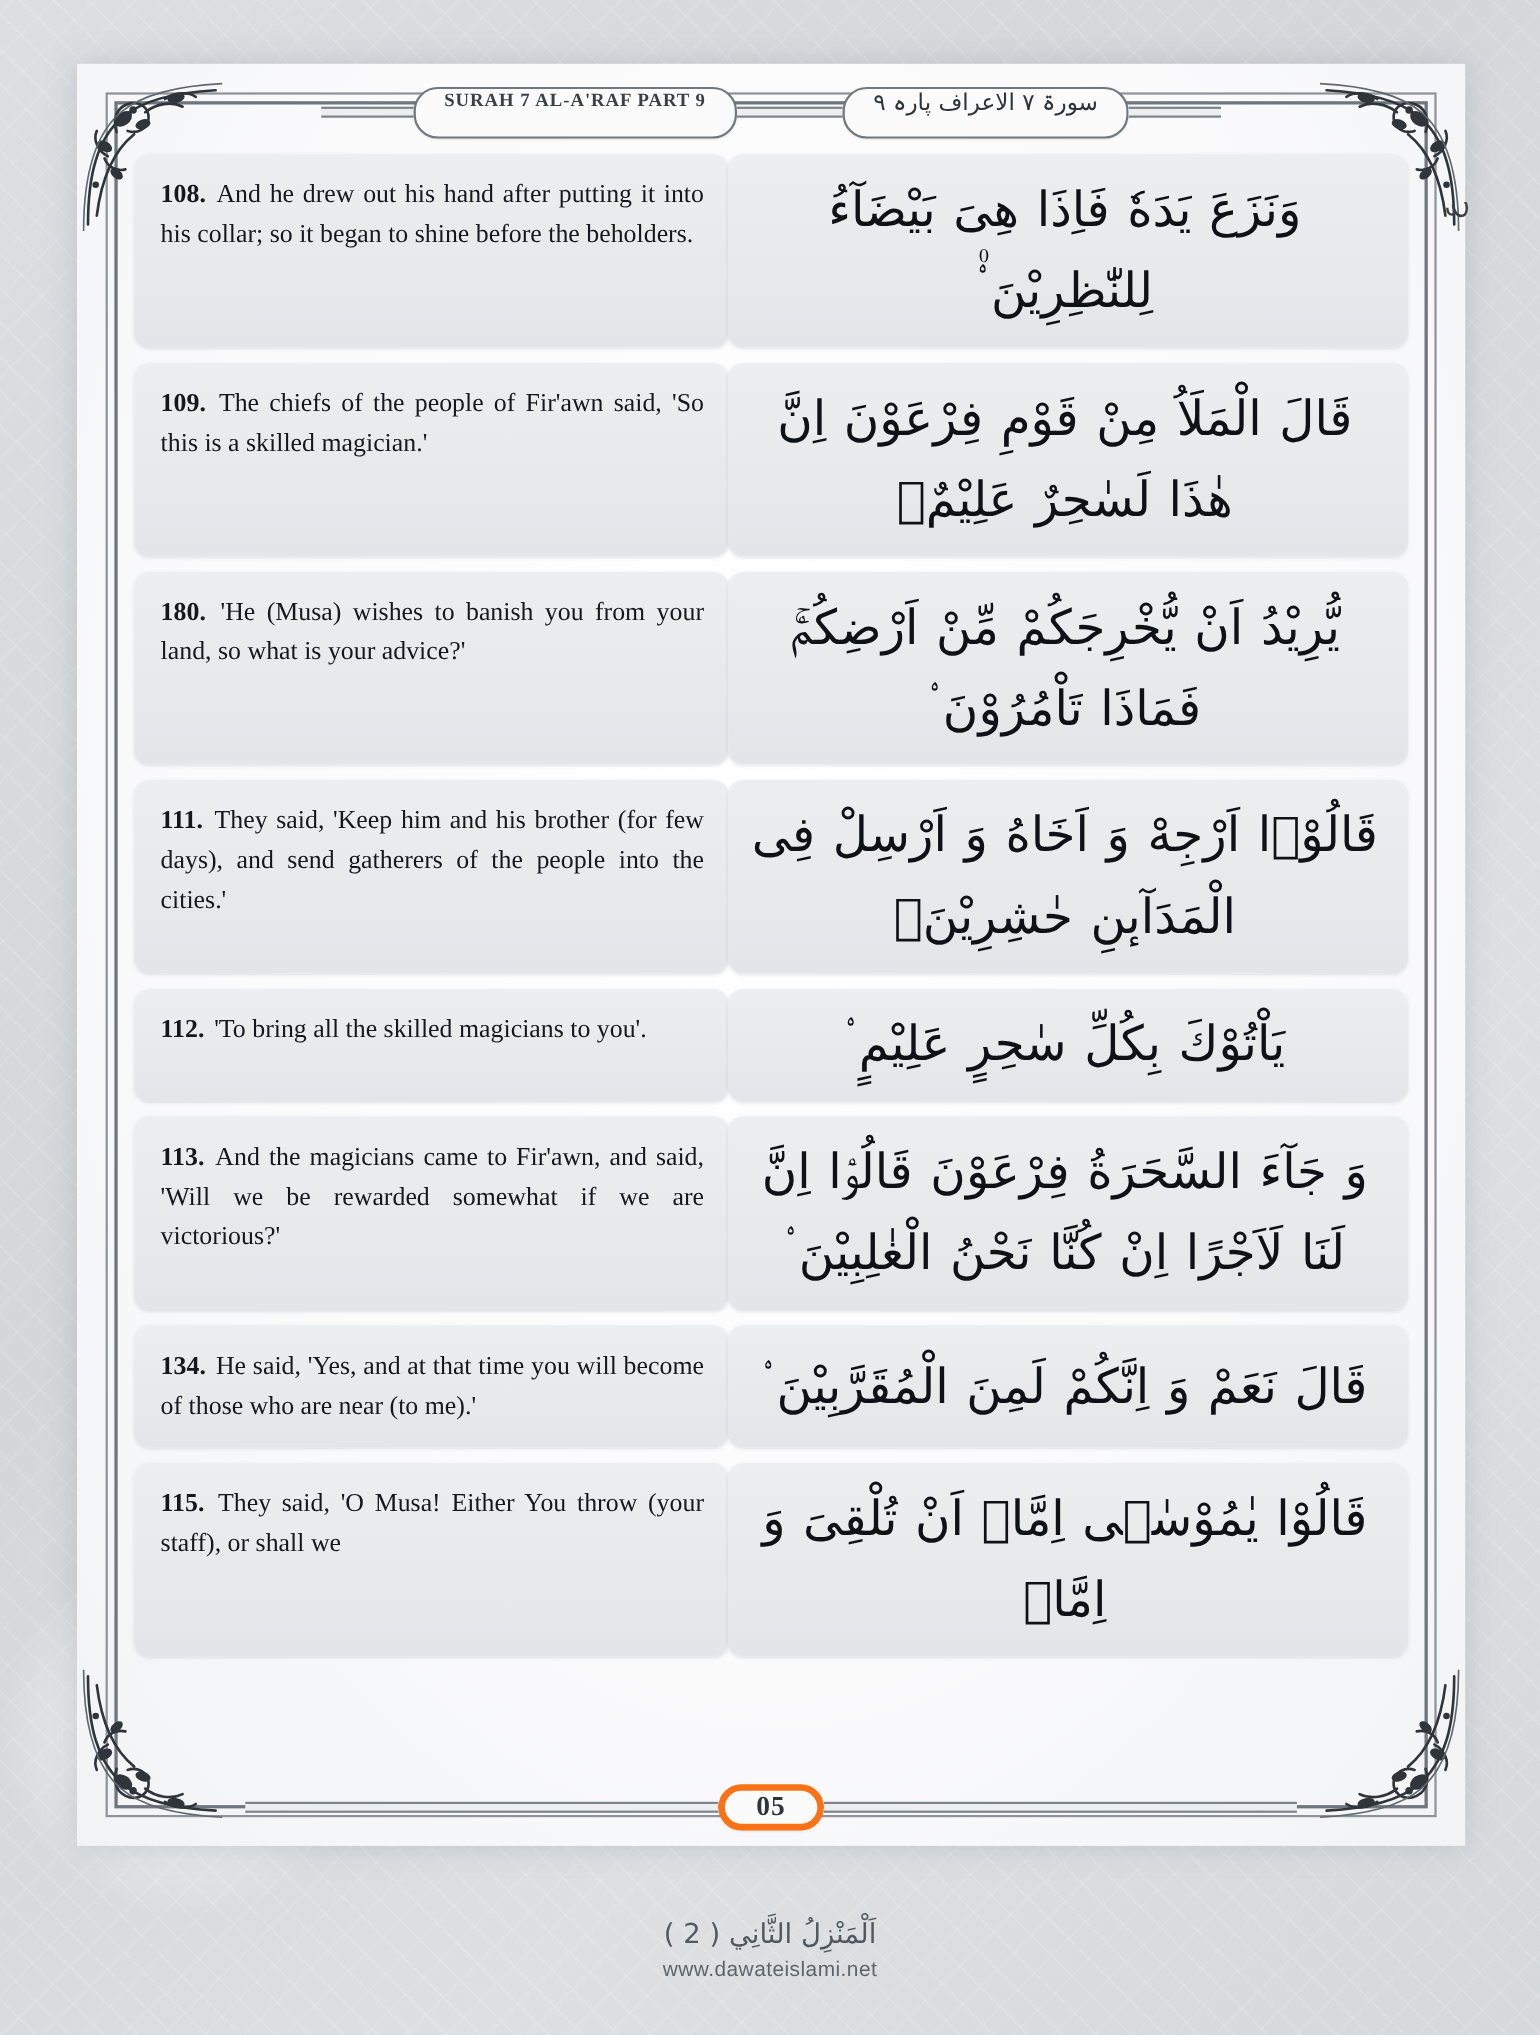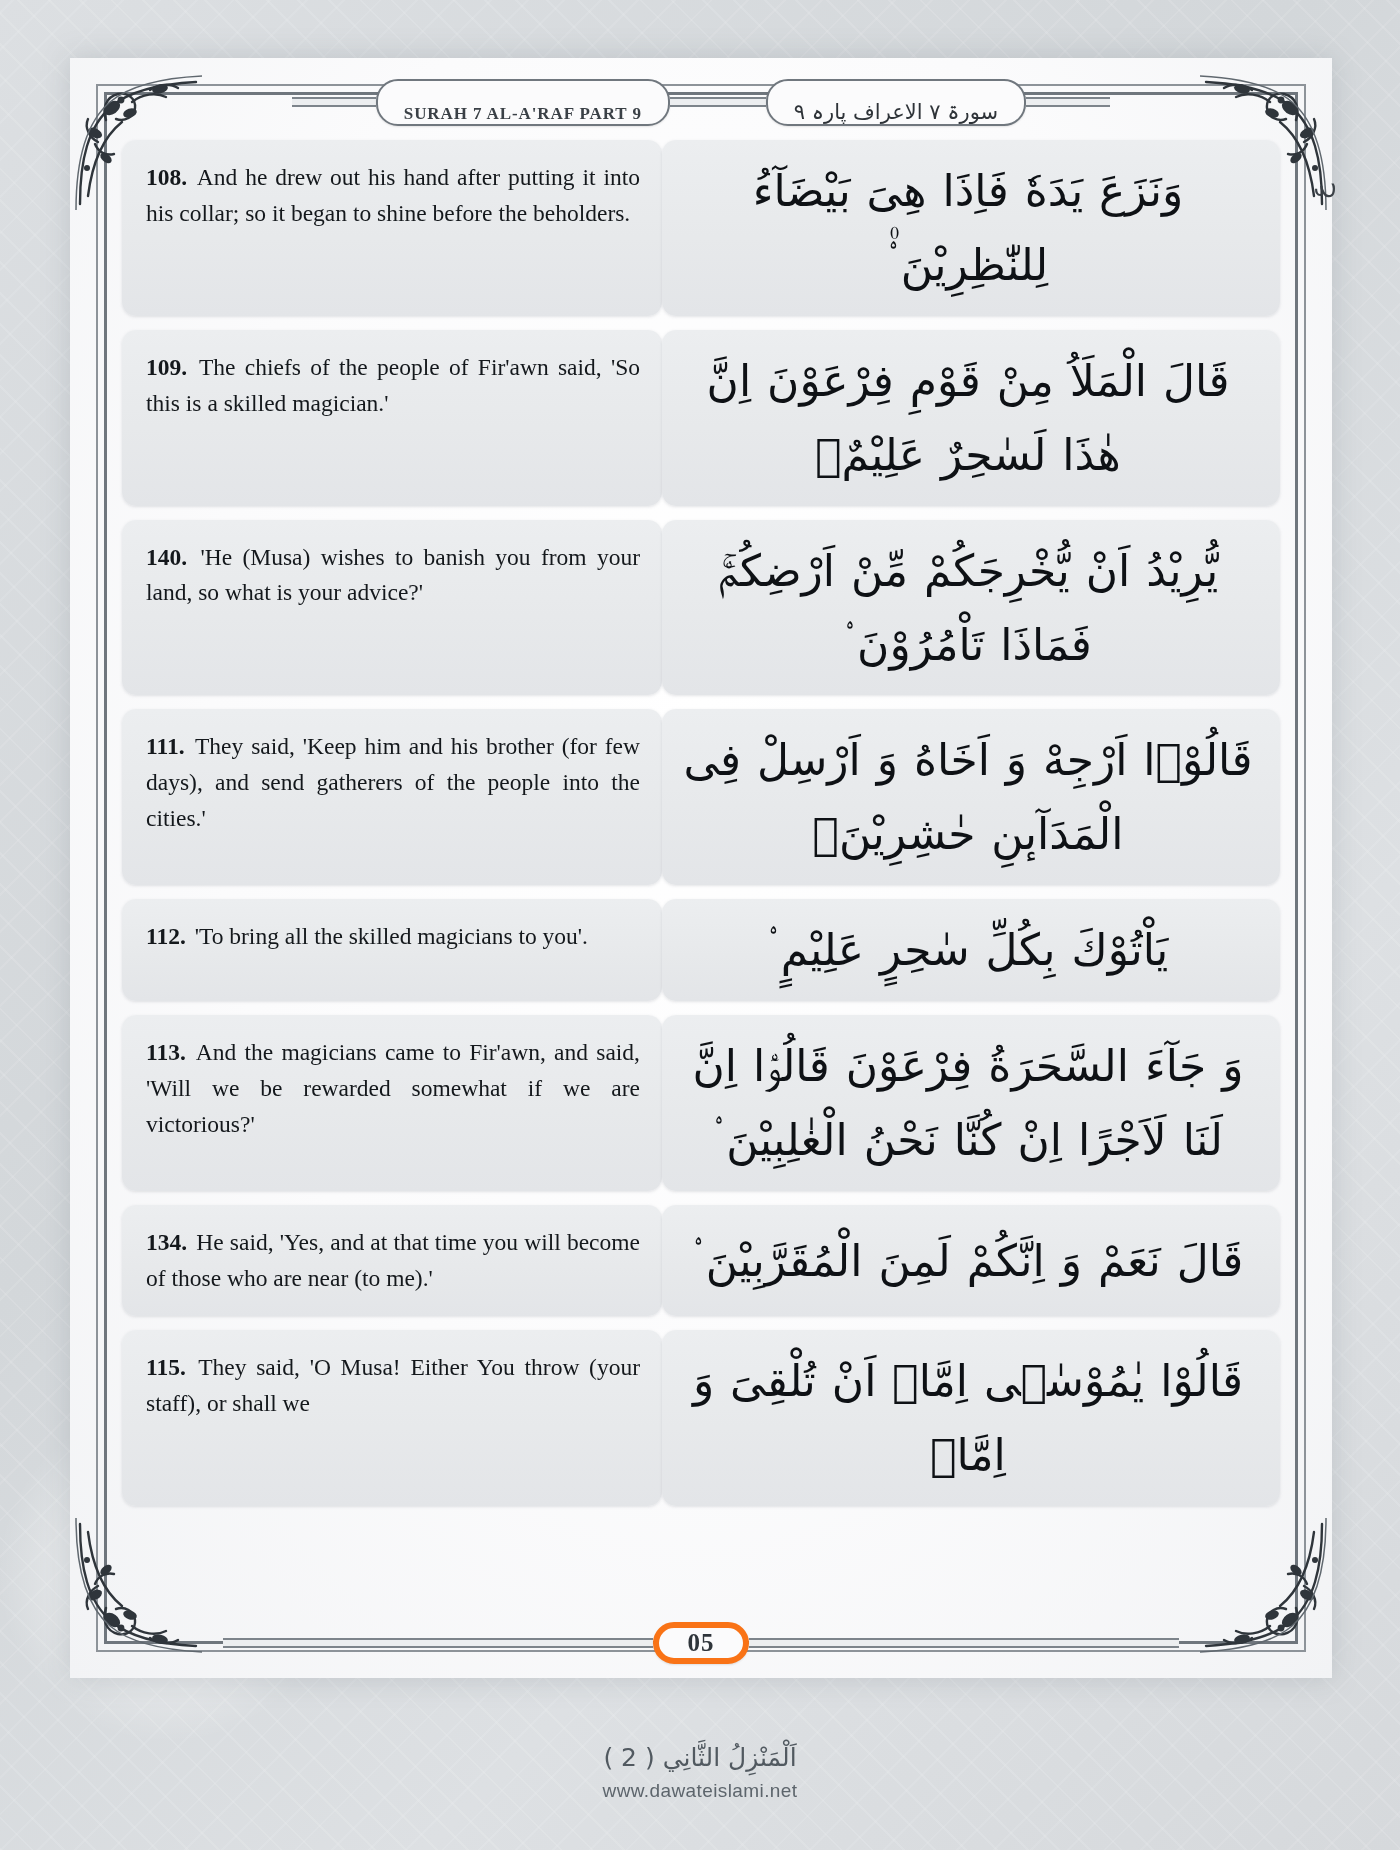--- a/index.html
+++ b/index.html
@@ -94,21 +94,21 @@
   .rule-left  { width: 84px; }
   .rule-mid   { width: 96px; }
   .rule-right { width: 84px; }
 
   .pill {
     background: #fbfbfc;
     border: 2px solid #70777e;
     border-radius: 22px;
     height: 47px;
     display: flex;
-    align-items: flex-end;
+    align-items: flex-start;
     justify-content: center;
     padding: 0 26px;
     box-shadow: 0 1px 2px rgba(0,0,0,0.10);
   }
   .pill-en {
     font-size: 17px;
     letter-spacing: 0.9px;
     font-weight: 700;
     color: #3a4046;
     font-variant: small-caps;
@@ -379,21 +379,21 @@
       <span class="vnum">109.</span>
       <span>The chiefs of the people of Fir'awn said, 'So this is a skilled magician.'</span>
     </div>
     <div class="card card-ar">
       <span>قَالَ الْمَلَاُ مِنْ قَوْمِ فِرْعَوْنَ اِنَّ هٰذَا لَسٰحِرٌ عَلِیْمٌۙ</span>
     </div>
   </div>
 
   <div class="verse-row">
     <div class="card card-en">
-      <span class="vnum">140.</span>
+      <span class="vnum">180.</span>
       <span>'He (Musa) wishes to banish you from your land, so what is your advice?'</span>
     </div>
     <div class="card card-ar">
       <span>یُّرِیْدُ اَنْ یُّخْرِجَكُمْ مِّنْ اَرْضِكُمْۚ فَمَاذَا تَاْمُرُوْنَ ۟</span>
     </div>
   </div>
 
   <div class="verse-row">
     <div class="card card-en">
       <span class="vnum">111.</span>

